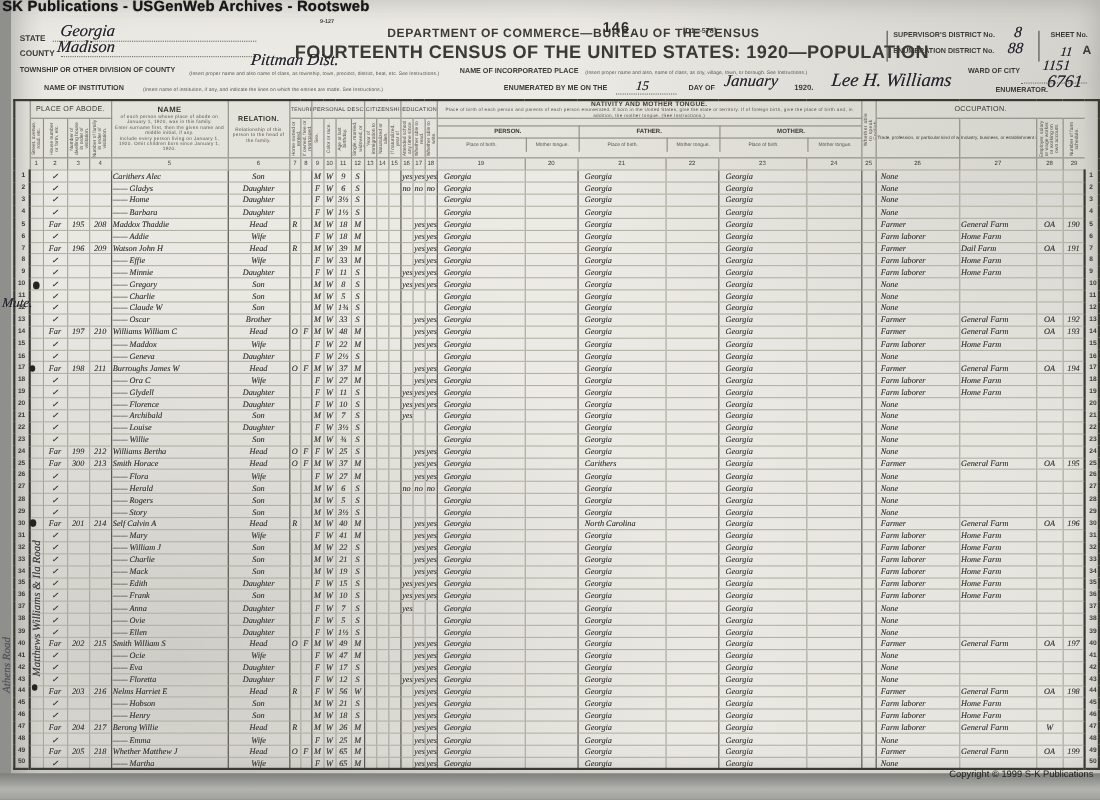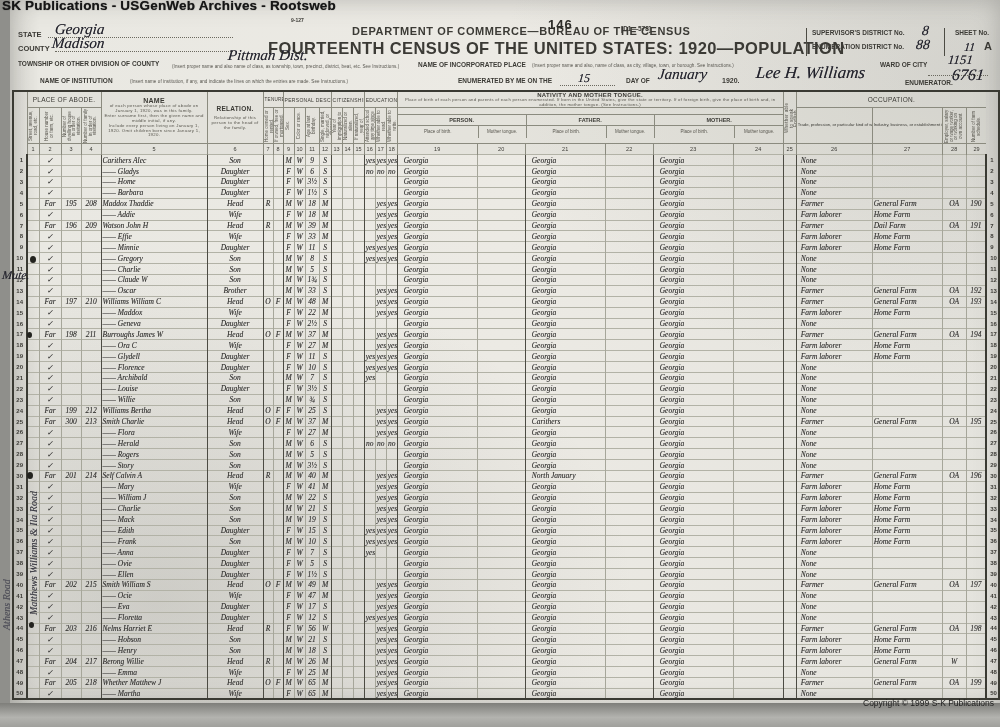--- a/index.html
+++ b/index.html
@@ -1093,21 +1093,21 @@
       <td class="hw ctr"></td>
       <td class="hw ctr hr"></td>
       <td class="numR">24</td>
     </tr>
         <tr class="fam-start">
       <td class="numL">25</td>
       <td></td>
       <td class="hw ctr">Far</td>
       <td class="hw ctr">300</td>
       <td class="hw ctr hr">213</td>
-      <td class="hw name hr">Smith Charlie</td>
+      <td class="hw name hr">Smith Horace</td>
       <td class="hw ctr hr">Head</td>
       <td class="hw ctr">O</td>
       <td class="hw ctr hr">F</td>
       <td class="hw ctr">M</td>
       <td class="hw ctr">W</td>
       <td class="hw ctr">37</td>
       <td class="hw ctr hr">M</td>
       <td></td>
       <td></td>
       <td class="hr"></td>
@@ -1274,21 +1274,21 @@
       <td class="hw ctr">40</td>
       <td class="hw ctr hr">M</td>
       <td></td>
       <td></td>
       <td class="hr"></td>
       <td class="hw ctr edu"></td>
       <td class="hw ctr edu">Yes</td>
       <td class="hw ctr edu hr">Yes</td>
       <td class="hw" style="padding-left:6px;">Georgia</td>
       <td class="hr"></td>
-      <td class="hw" style="padding-left:6px;">North January</td>
+      <td class="hw" style="padding-left:6px;">North Carolina</td>
       <td class="hr"></td>
       <td class="hw" style="padding-left:6px;">Georgia</td>
       <td class="hr"></td>
       <td class="hr"></td>
       <td class="hw" style="padding-left:4px;">Farmer</td>
       <td class="hw">General Farm</td>
       <td class="hw ctr">OA</td>
       <td class="hw ctr hr">196</td>
       <td class="numR">30</td>
     </tr>

